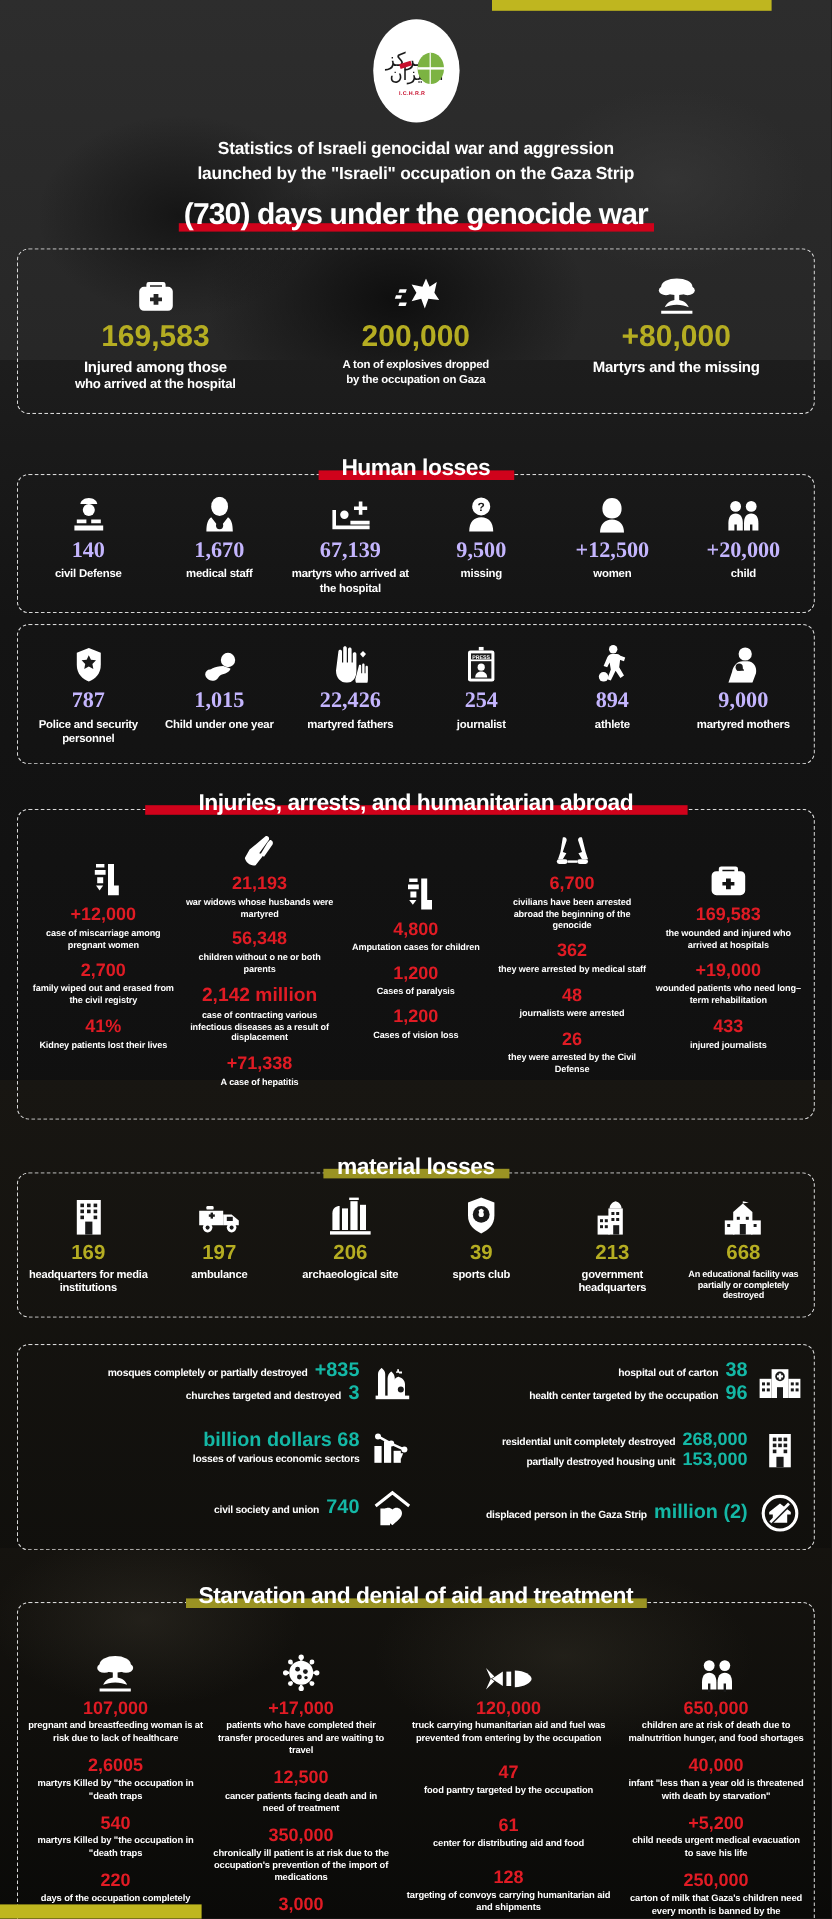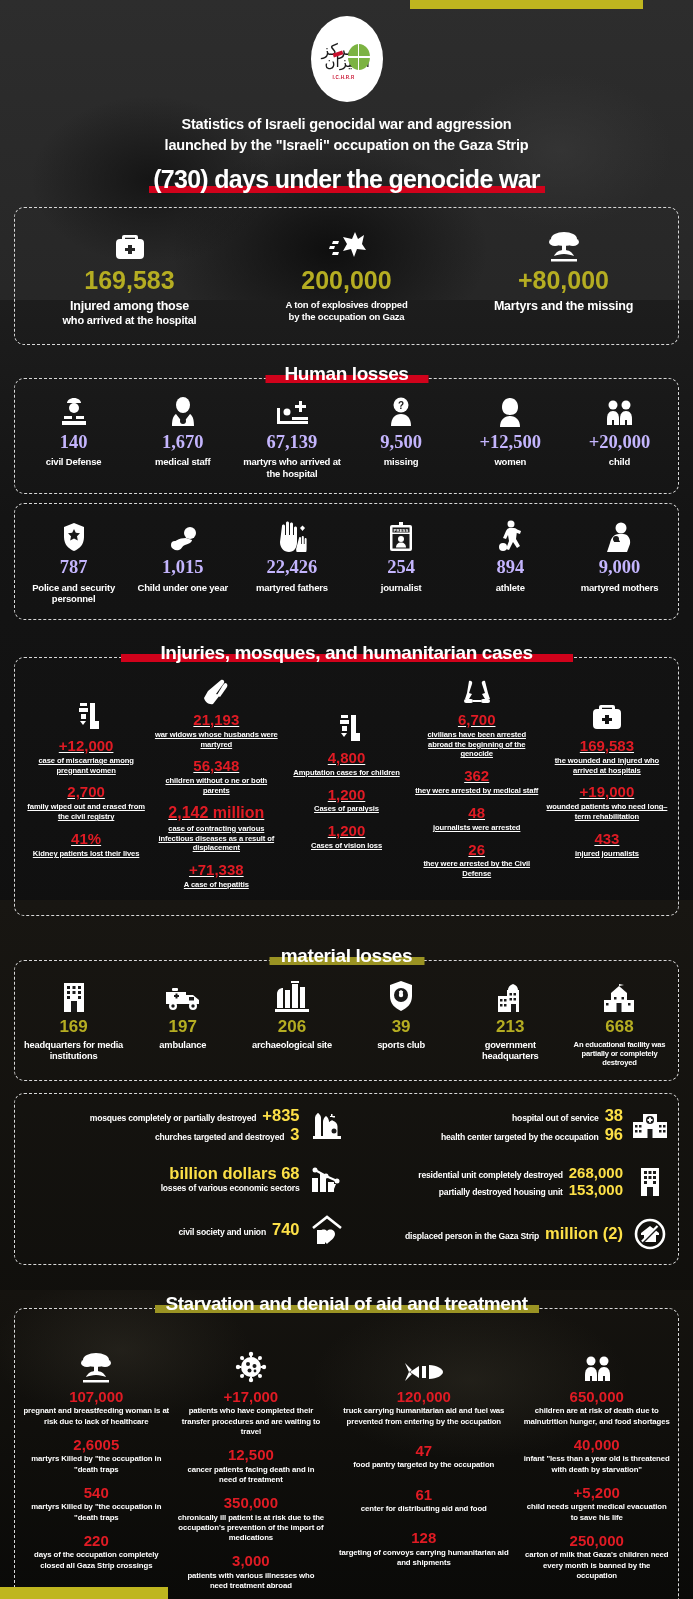--- a/index.html
+++ b/index.html
@@ -99,21 +99,21 @@
   .hero .lbl .l2{ font-size:11px; display:block; }
   .hero .lbl.sm{ font-size:9.5px; line-height:1.3; }
 
   
   .hl{ padding:12px 4px 14px; }
   .hl .num{ font-size:18.5px; }
   .hl .ico{ height:36px; }
 
   
   .inj{ padding:14px 6px 16px; display:flex; }
-  .inj-col{ flex:1; text-align:center; padding:0 3px;text-decoration:underline; }
+  .inj-col{ flex:1; text-align:center; padding:0 3px; }
   .inj-col .ico{ height:34px; }
   .inj-num{ color:#e01b24; font-weight:bold; font-size:14px; line-height:1.05;
     margin-top:6px; }
   .inj-num.big{ font-size:15px; }
   .inj-lbl{ font-size:7.6px; font-weight:bold; line-height:1.3; margin-top:2px;
     letter-spacing:-.1px; }
   .inj-item{ margin-bottom:9px; }
   .pad-c{ padding-top:38px; }
   .pad-e{ padding-top:26px;text-align:center; }
 
@@ -125,21 +125,21 @@
   .ml .ico{ height:38px; }
 
   
   .ml2{ padding:12px 8px 10px; display:flex; }
   .ml2-col{ flex:1; }
   .ml2-row{ display:flex; align-items:center; justify-content:flex-end; gap:7px;
     margin-bottom:4px; }
   .ml2-txtblock{ text-align:right; flex:1; }
   .ml2-line{ display:flex; align-items:baseline; justify-content:flex-end; gap:6px; }
   .ml2-lbl{ font-size:8.6px; font-weight:bold; letter-spacing:-.2px; }
-  .ml2-num{ color:#fde047; font-weight:bold; font-size:15px; }
+  .ml2-num{ color:#14b8a6; font-weight:bold; font-size:15px; }
   .ml2-num.l{ font-size:16.5px; }
   .ml2-ico{ width:40px; display:flex; justify-content:center; align-items:center; }
   .ml2-gap{ height:16px; }
 
   
   .st{ padding:14px 4px 16px; display:flex; }
   .st-col{ flex:1; text-align:center; padding:0 4px; }
   .st-col.w{ flex:1.25; }
   .st-num{ color:#e01b24; font-weight:bold; font-size:15px; line-height:1.05; }
   .st-lbl{ font-size:7.8px; font-weight:bold; line-height:1.3; margin-top:2px;
@@ -224,21 +224,21 @@
         </div>
         <div class="num gold">+80,000</div>
         <div class="lbl">
           <span>Martyrs and the missing</span>
         </div>
       </div>
 
     </div>
   </div>
 
-  <div class="sect-title red" style="margin-top:18px;">
+  <div class="sect-title red" style="margin-top:35px;">
     <i style="width:163px;"></i>
     <span>Human losses</span>
   </div>
 
   <div class="panel hl" style="margin-top:-7px;">
     <div class="row">
 
       <div class="cell">
         <div class="ico">
           <svg width="28" height="30" viewBox="0 0 28 30">
@@ -393,21 +393,21 @@
         </div>
         <div class="num red">9,000</div>
         <div class="lbl">martyred mothers</div>
       </div>
 
     </div>
   </div>
 
   <div class="sect-title red" style="margin-top:22px;">
     <i style="width:452px;"></i>
-    <span>Injuries, mosques, and humanitarian cases</span>
+    <span>Injuries, arrests, and humanitarian abroad</span>
   </div>
 
   <div class="panel inj" style="margin-top:-7px;">
 
     <div class="inj-col pad-e">
       <div class="ico">
         <svg width="28" height="30" viewBox="0 0 28 30">
             <path fill="#fff" d="M8 1h7v3H8zM7 6h9v4H7zM9 12h5v5H9z"></path>
             <path fill="#fff" d="M8 19l3 4 3-4z"></path>
             <path fill="#fff" d="M18 1h5v18h4v8h-9z"></path>
@@ -641,21 +641,21 @@
               </g>
             </svg>
         </div>
         <div class="num gold">668</div>
         <div class="lbl tiny">An educational facility was partially or completely destroyed</div>
       </div>
 
     </div>
   </div>
 
-  <div class="panel ml2" style="margin-top:12px;">
+  <div class="panel ml2" style="margin-top:22px;">
 
     <div class="ml2-col">
 
       <div class="ml2-row">
         <div class="ml2-txtblock">
           <div class="ml2-line">
             <span class="ml2-lbl">mosques completely or partially destroyed</span>
             <span class="ml2-num l">+835</span>
           </div>
           <div class="ml2-line">
@@ -717,21 +717,21 @@
         </div>
       </div>
 
     </div>
 
     <div class="ml2-col">
 
       <div class="ml2-row">
         <div class="ml2-txtblock">
           <div class="ml2-line">
-            <span class="ml2-lbl">hospital out of service</span>
+            <span class="ml2-lbl">hospital out of carton</span>
             <span class="ml2-num l">38</span>
           </div>
           <div class="ml2-line">
             <span class="ml2-lbl">health center targeted by the occupation</span>
             <span class="ml2-num l">96</span>
           </div>
         </div>
         <div class="ml2-ico">
           <svg width="38" height="26" viewBox="0 0 38 26">
               <rect x="12" y="2" width="14" height="24" fill="#fff"></rect>

